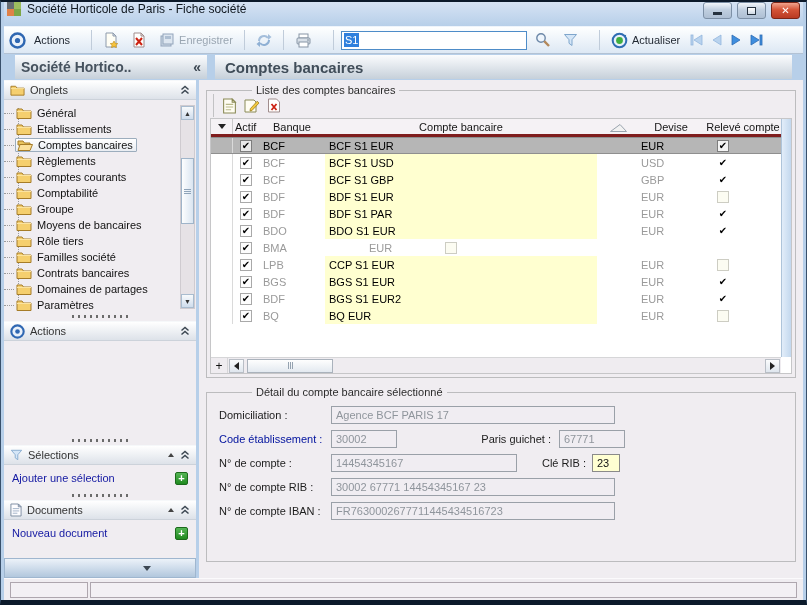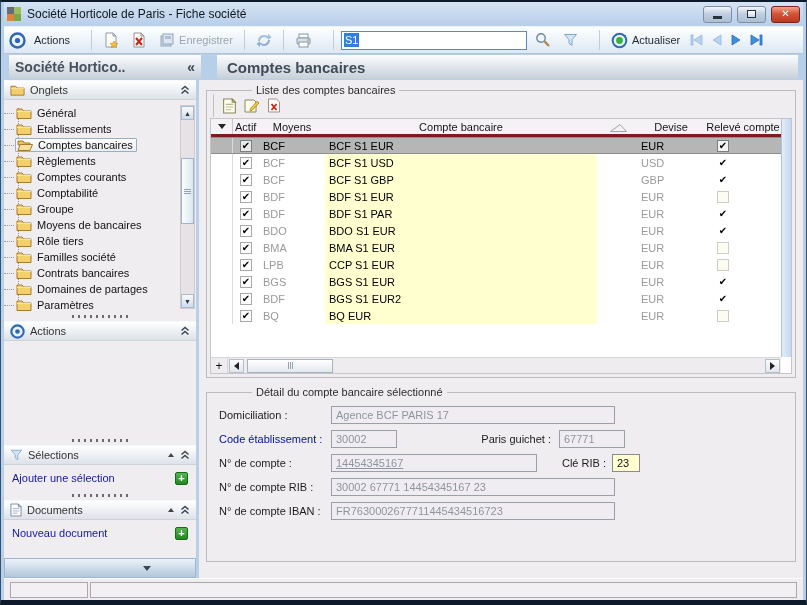--- a/index.html
+++ b/index.html
@@ -7,21 +7,21 @@
   .window{
     position:relative;width:807px;height:605px;
     background:#b7cfe9;
     border-top:2px solid #0c1a2b;border-bottom:5px solid #0c1a2b;
     border-left:1px solid #39506b;border-right:1px solid #39506b;
     padding:0 3px;
     font-family:"Liberation Sans","DejaVu Sans",sans-serif;font-size:11px;color:#1a1a1a;
     display:flex;flex-direction:column;
   }
   
-  .titlebar{height:24px;display:flex;align-items:center;gap:6px;padding:0 3px;
+  .titlebar{height:24px;display:flex;gap:6px;padding:0 3px;
     background:linear-gradient(#d6e3f4,#b7cfe9);}
   .app-icon{width:14px;height:14px;display:grid;grid-template-columns:7px 7px;grid-template-rows:7px 7px;}
   .app-icon i{display:block;}
   .ai-tl{background:#676d74;} .ai-tr{background:#9dbd5f;} .ai-bl{background:#e08148;} .ai-br{background:#7da646;}
   .title-text{font-size:12px;color:#101820;}
   .win-btns{margin-left:auto;display:flex;gap:5px;}
   .wbtn{width:29px;height:17px;border-radius:3px;border:1px solid #7d90a6;
     background:linear-gradient(#f2f6fb,#c0cfe0 45%,#aebfd3);
     display:flex;align-items:center;justify-content:center;color:#26323f;
     font-size:10px;line-height:1;}
@@ -33,21 +33,21 @@
     background:linear-gradient(#feffff,#dde8f4);border-top:1px solid #eef4fb;border-bottom:1px solid #b3c2d4;}
   .tbtn{display:flex;align-items:center;gap:4px;padding:2px 4px;border-radius:2px;color:#1f2630;}
   .tbtn.disabled{color:#9aa6b2;text-align:center;}
   .tsep{width:1px;height:20px;background:#c0ccda;margin:0 3px;}
   .caret{width:0;height:0;border-left:3px solid transparent;border-right:3px solid transparent;border-top:4px solid #3a4document0;}
   .caret{border-top-color:#3a4450;}
   .searchbox{width:186px;height:19px;border:1px solid #4e8cc8;background:#fff;display:flex;align-items:center;padding:1px 2px;}
   .sel-text{background:#2f80dd;color:#fff;padding:0 1px;font-size:11px;line-height:14px;}
   .navgroup{display:flex;align-items:center;gap:7px;margin-left:2px;}
   
-  .hdrstrip{height:24px;display:flex;gap:16px;margin:1px 5px;}
+  .hdrstrip{height:24px;display:flex;gap:8px;margin:1px 11px;}
   .side-hdr{width:192px;background:linear-gradient(#fbfcfe,#c6d0da);display:flex;align-items:center;
     padding:0 6px;font-weight:bold;font-size:14px;color:#46525e;}
   .side-hdr .chev{margin-left:auto;font-weight:bold;color:#3c4752;}
   .main-hdr{flex:1;background:linear-gradient(#fbfcfe,#c6d0da);display:flex;align-items:center;
     padding:0 10px;font-weight:bold;font-size:15px;color:#404d59;}
   
   .body{flex:1;display:flex;gap:3px;min-height:0;}
   .sidebar{width:192px;background:#f0edf1;display:flex;flex-direction:column;}
   .panel-hdr{height:20px;flex:none;display:flex;align-items:center;gap:5px;padding:0 6px;
     background:linear-gradient(#ffffff,#dde2e9);border-top:1px solid #f6f8fa;border-bottom:1px solid #ccd2da;color:#333;}
@@ -130,21 +130,21 @@
   .tri-r{width:0;height:0;border-top:4px solid transparent;border-bottom:4px solid transparent;border-left:5px solid #222;}
   .hthumb{width:86px;height:14px;background:linear-gradient(#fefefe,#e3e9f0);border:1px solid #aab2bc;display:flex;align-items:center;justify-content:center;gap:1px;margin-left:2px;}
   .hthumb i{width:1px;height:7px;background:#95a2b0;}
   .hfill{flex:1;}
   
   .gb-detail{margin-top:14px;height:170px;flex:none;padding:13px 0 0 12px;}
   .drow{display:flex;align-items:center;height:18px;margin-bottom:6px;}
   .dlabel{width:112px;flex:none;color:#1c1c1c;}
   .dlabel.navy{color:#00129e;}
   .dinput{height:18px;border:1px solid #9aa0a8;background:#f0edf2;color:#8f959c;padding:0 4px;display:flex;align-items:center;white-space:nowrap;overflow:hidden;}
-  .w-lg{width:284px;} .w-sm{width:66px;} .w-md{width:206px;text-decoration:underline;}
+  .w-lg{width:284px;} .w-sm{width:66px;} .w-md{width:186px;}
   .lbl-guichet{margin-left:20px;width:142px;text-align:right;padding-right:8px;color:#1c1c1c;}
   .lbl-rib{margin-left:16px;width:53px;text-align:right;color:#1c1c1c;}
   .dinput.yellow{margin-left:6px;width:28px;background:#ffffd2;color:#141414;border-color:#8a8a8a;}
   
   .statusbar{height:22px;flex:none;background:#f0edf1;border-top:1px solid #fbfafc;display:flex;align-items:center;gap:2px;padding:2px 6px;}
   .scell{height:16px;border:1px solid #aea6ae;background:#f3f0f4;}
   .scell.one{width:78px;} .scell.two{flex:1;}
   svg{display:block;}
 </style>
 </head>
@@ -562,21 +562,21 @@
               <path d="M1 1 h8 l3 3 v10 H1 z" fill="#fffefc" stroke="#a08d8d"></path>
               <path d="M4 6 L9 12 M9 6 L4 12" stroke="#cc2212" stroke-width="1.8"></path>
             </svg>
         </div>
         <div class="grid">
           <div class="ghead">
             <span class="c-sel">
                 <span class="sel-caret"></span>
               </span>
             <span class="hc c-actif">Actif</span>
-            <span class="hc c-banque">Moyens</span>
+            <span class="hc c-banque">Banque</span>
             <span class="hc c-compte">Compte bancaire</span>
             <span class="hc c-devise">Devise</span>
             <span class="hc c-releve">Relevé compte</span>
             <span class="sort-glyph">
                 <svg width="19" height="10" viewBox="0 0 19 10">
                   <path d="M1.5 8.5 H17.5 L11 1.5 z" fill="#f2f2f2" stroke="#9aa4ae"></path>
                 </svg>
               </span>
           </div>
           <div class="grows" id="grid-rows">
@@ -681,21 +681,20 @@
   </div>
 
   <div class="grow">
     <span class="c-sel"></span>
     <span class="c-actif">
                   <span class="cb">
                     <span class="tick">✔</span>
                   </span>
                 </span>
     <span class="c-banque">BMA</span>
-    <span class="c-compte">BMA S1 EUR</span>
     <span class="c-devise">EUR</span>
     <span class="c-releve">
                   <span class="rv unchecked"></span>
                 </span>
   </div>
 
   <div class="grow">
     <span class="c-sel"></span>
     <span class="c-actif">
                   <span class="cb">

